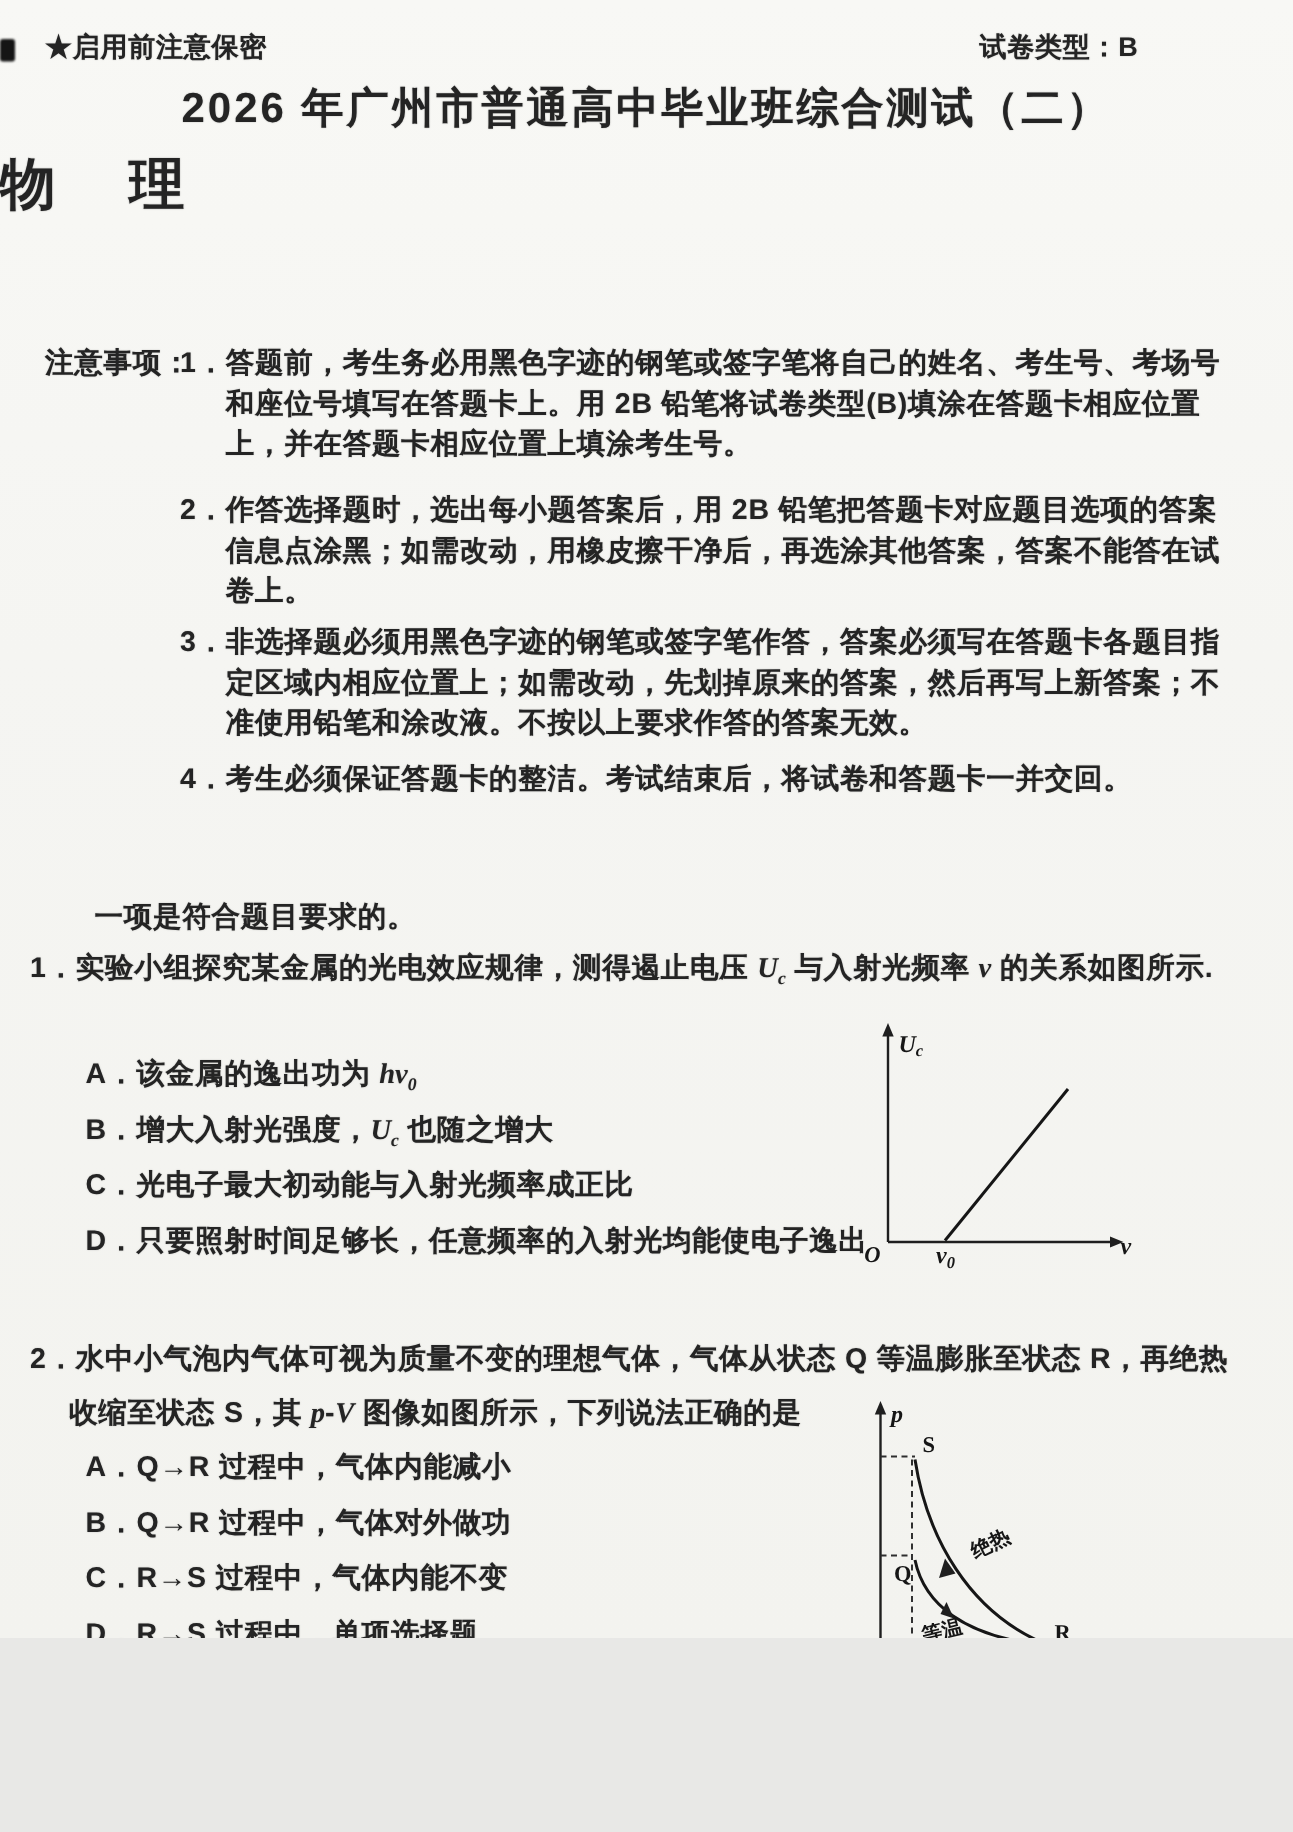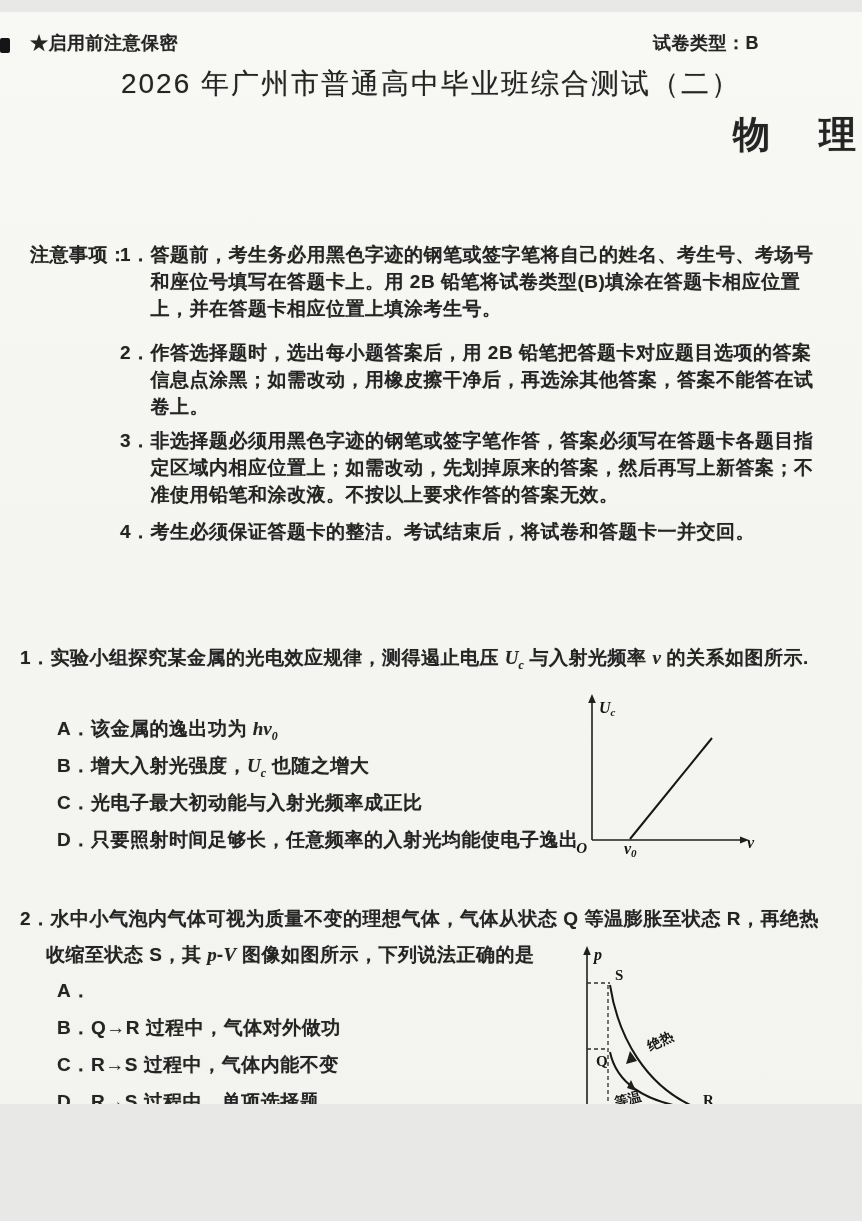--- a/index.html
+++ b/index.html
@@ -1,35 +1,35 @@
 <!DOCTYPE html>
 <html><head>
 <meta charset="utf-8">
 <style>
   html,body{margin:0;padding:0;background:#e8e8e6;}
   .page{
-    position:relative; width:862px; height:1092px; margin:12px auto;
+    position:relative; width:862px; height:1092px; margin:0 auto;
     background:linear-gradient(180deg,#f8f8f5 0%, #f5f5f2 40%, #f3f3ef 100%);
     overflow:hidden;
     font-family:"Liberation Sans", sans-serif;
     color:#242424;
   }
   .abs{position:absolute;}
   .txt{
     font-size:19px; font-weight:700; letter-spacing:.5px; line-height:27px;
     text-shadow:0 0 1px rgba(60,60,60,.35);
     white-space:nowrap;
   }
   .small{font-size:18px;}
   .title{
-    width:100%; text-align:center; font-size:28px; font-weight:400;
+    width:100%; text-align:center; font-size:28px; font-weight:700;
     letter-spacing:2px; text-shadow:0 0 1px rgba(40,40,40,.4); white-space:nowrap;
   }
   .subject{
-    width:100%; text-align:right; font-size:37px; font-weight:800;
+    width:100%; text-align:left; font-size:37px; font-weight:800;
     letter-spacing:6px; text-shadow:0 0 1px rgba(30,30,30,.45);font-family:Liberation Mono, monospace;
   }
   .noteItem{display:flex;}
   .noteItem .num{flex:0 0 26px;}
   .noteItem .body{width:666px; white-space:normal;}
   .qrow{display:flex;}
   .qrow .qnum{flex:0 0 26px;}
   .qrow .qstem{width:770px; white-space:normal;}
   .opt{display:flex;}
   .opt .olabel{flex:0 0 34px;}
@@ -83,20 +83,21 @@
   </div>
   <div class="abs txt noteItem" style="left:120px; top:415px;">
     <span class="num">3．</span>
     <span class="body">非选择题必须用黑色字迹的钢笔或签字笔作答，答案必须写在答题卡各题目指定区域内相应位置上；如需改动，先划掉原来的答案，然后再写上新答案；不准使用铅笔和涂改液。不按以上要求作答的答案无效。</span>
   </div>
   <div class="abs txt noteItem" style="left:120px; top:506px;">
     <span class="num">4．</span>
     <span class="body">考生必须保证答题卡的整洁。考试结束后，将试卷和答题卡一并交回。</span>
   </div>
 
+  <div class="abs txt" style="left:63px; top:598px;">一项是符合题目要求的。</div>
 
   <div class="abs txt qrow" style="left:20px; top:632px;">
     <span class="qnum">1．</span>
     <span class="qstem"><span>实验小组探究某金属的光电效应规律，测得遏止电压 </span><span class="it">U</span><span class="sub">c</span><span> 与入射光频率 </span><span class="it">ν</span><span> 的关系如图所示.</span></span>
   </div>
 
   <div class="abs txt opt" style="left:57px; top:703px;">
     <span class="olabel">A．</span>
     <span><span>该金属的逸出功为 </span><span class="it">hν</span><span class="sub">0</span></span>
   </div>
@@ -126,20 +127,21 @@
   </svg>
 
   <div class="abs txt qrow" style="left:20px; top:893px;">
     <span class="qnum">2．</span>
     <span class="qstem"><span>水中小气泡内气体可视为质量不变的理想气体，气体从状态 Q 等温膨胀至状态 R，再绝热</span></span>
   </div>
   <div class="abs txt" style="left:46px; top:929px;"><span>收缩至状态 S，其 </span><span class="it">p</span><span>-</span><span class="it">V</span><span> 图像如图所示，下列说法正确的是</span></div>
 
   <div class="abs txt opt" style="left:57px; top:965px;">
     <span class="olabel">A．</span>
+    <span><span>Q→R 过程中，气体内能减小</span></span>
   </div>
   <div class="abs txt opt" style="left:57px; top:1002px;">
     <span class="olabel">B．</span>
     <span><span>Q→R 过程中，气体对外做功</span></span>
   </div>
   <div class="abs txt opt" style="left:57px; top:1039px;">
     <span class="olabel">C．</span>
     <span><span>R→S 过程中，气体内能不变</span></span>
   </div>
   <div class="abs txt opt" style="left:57px; top:1076px;">

